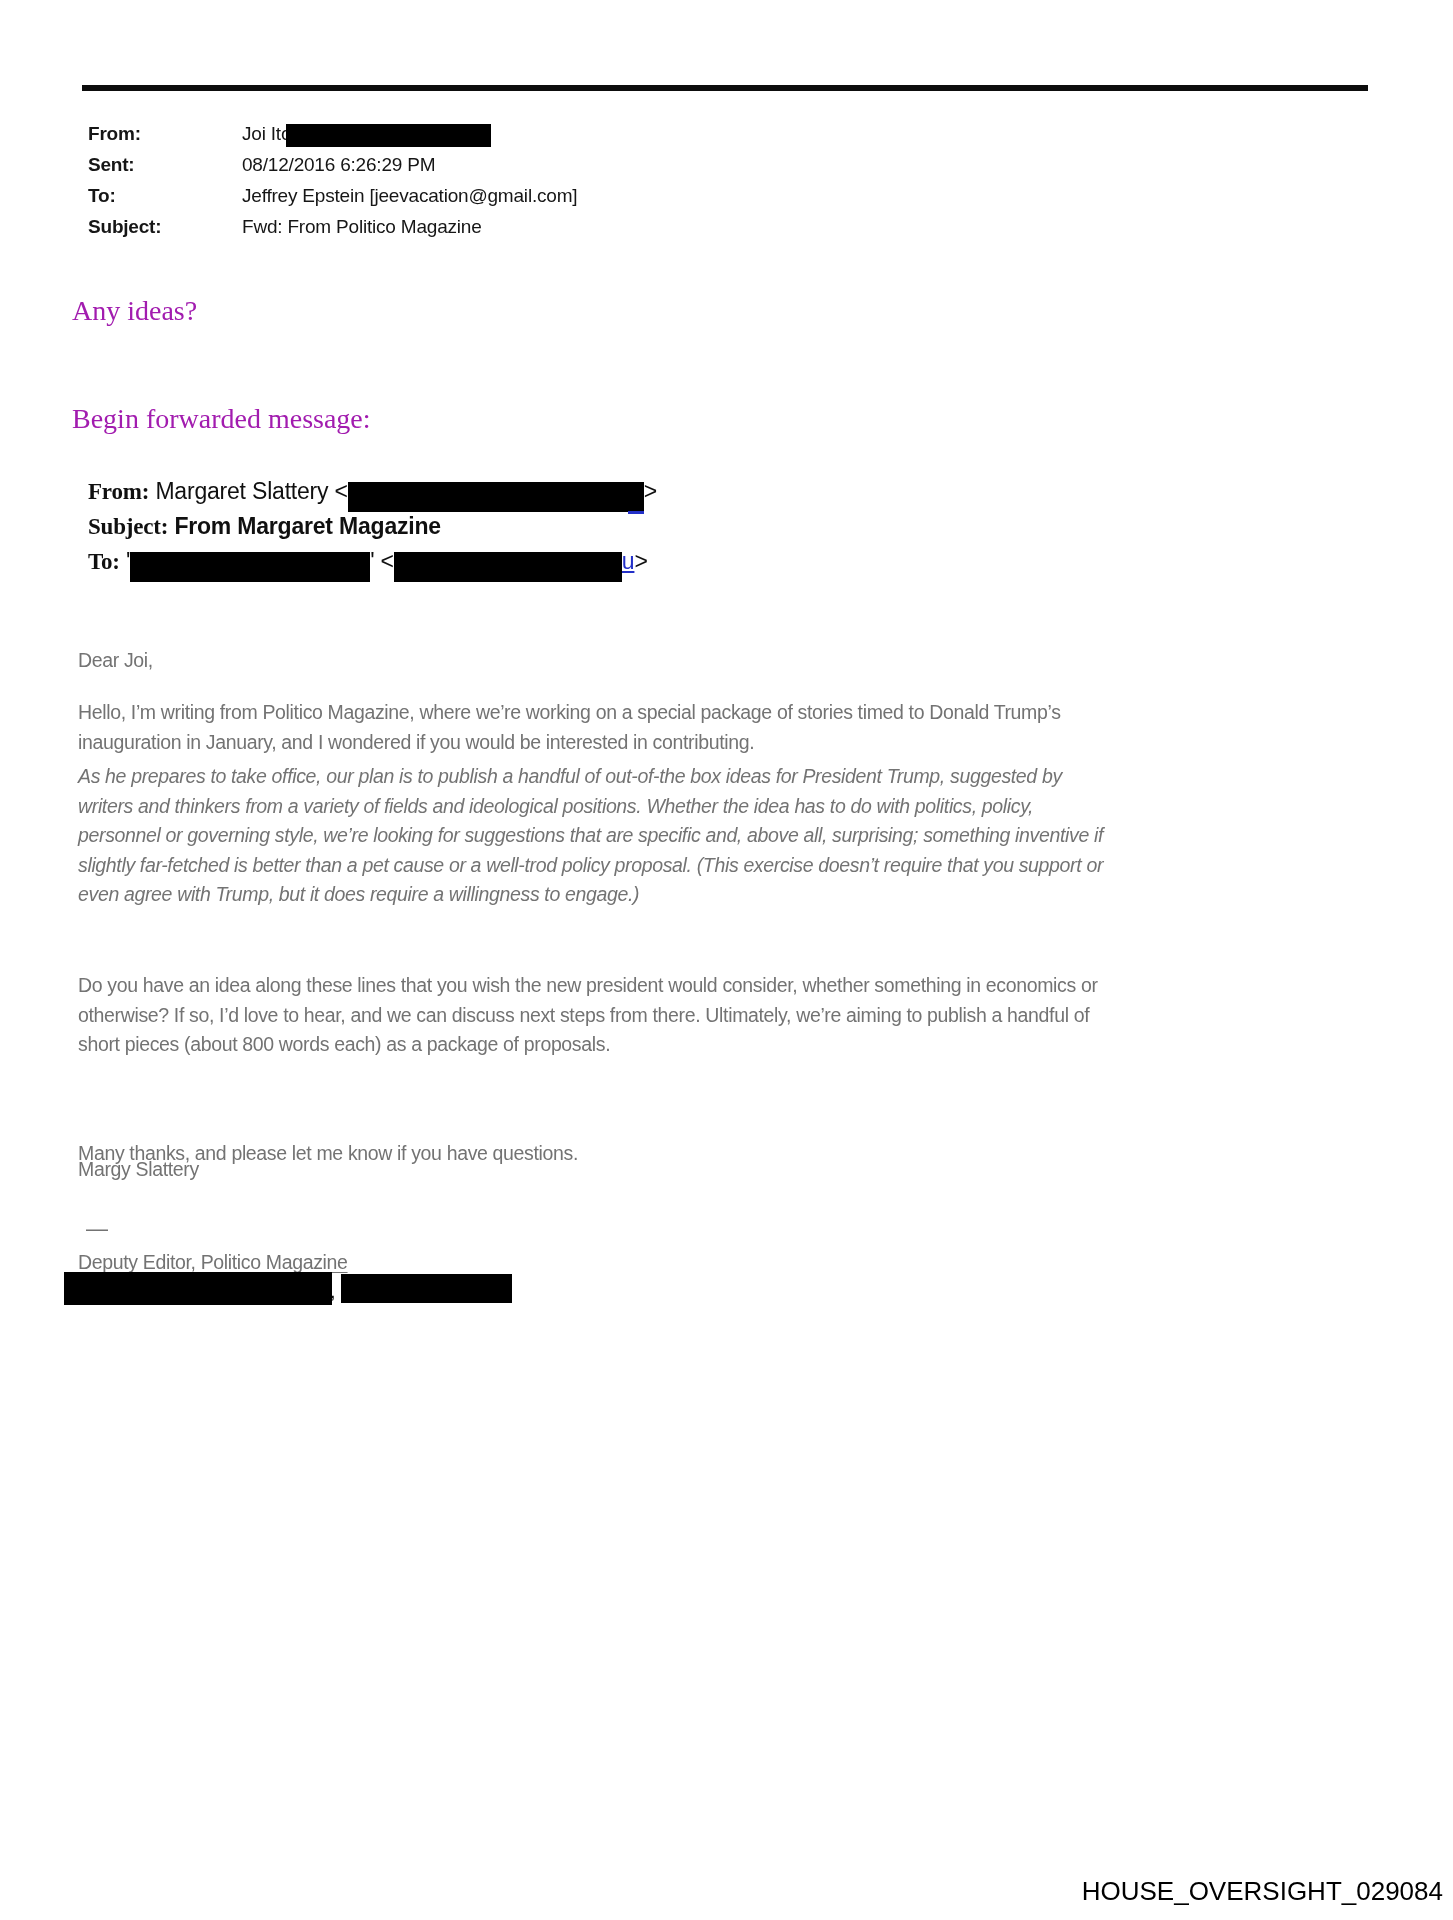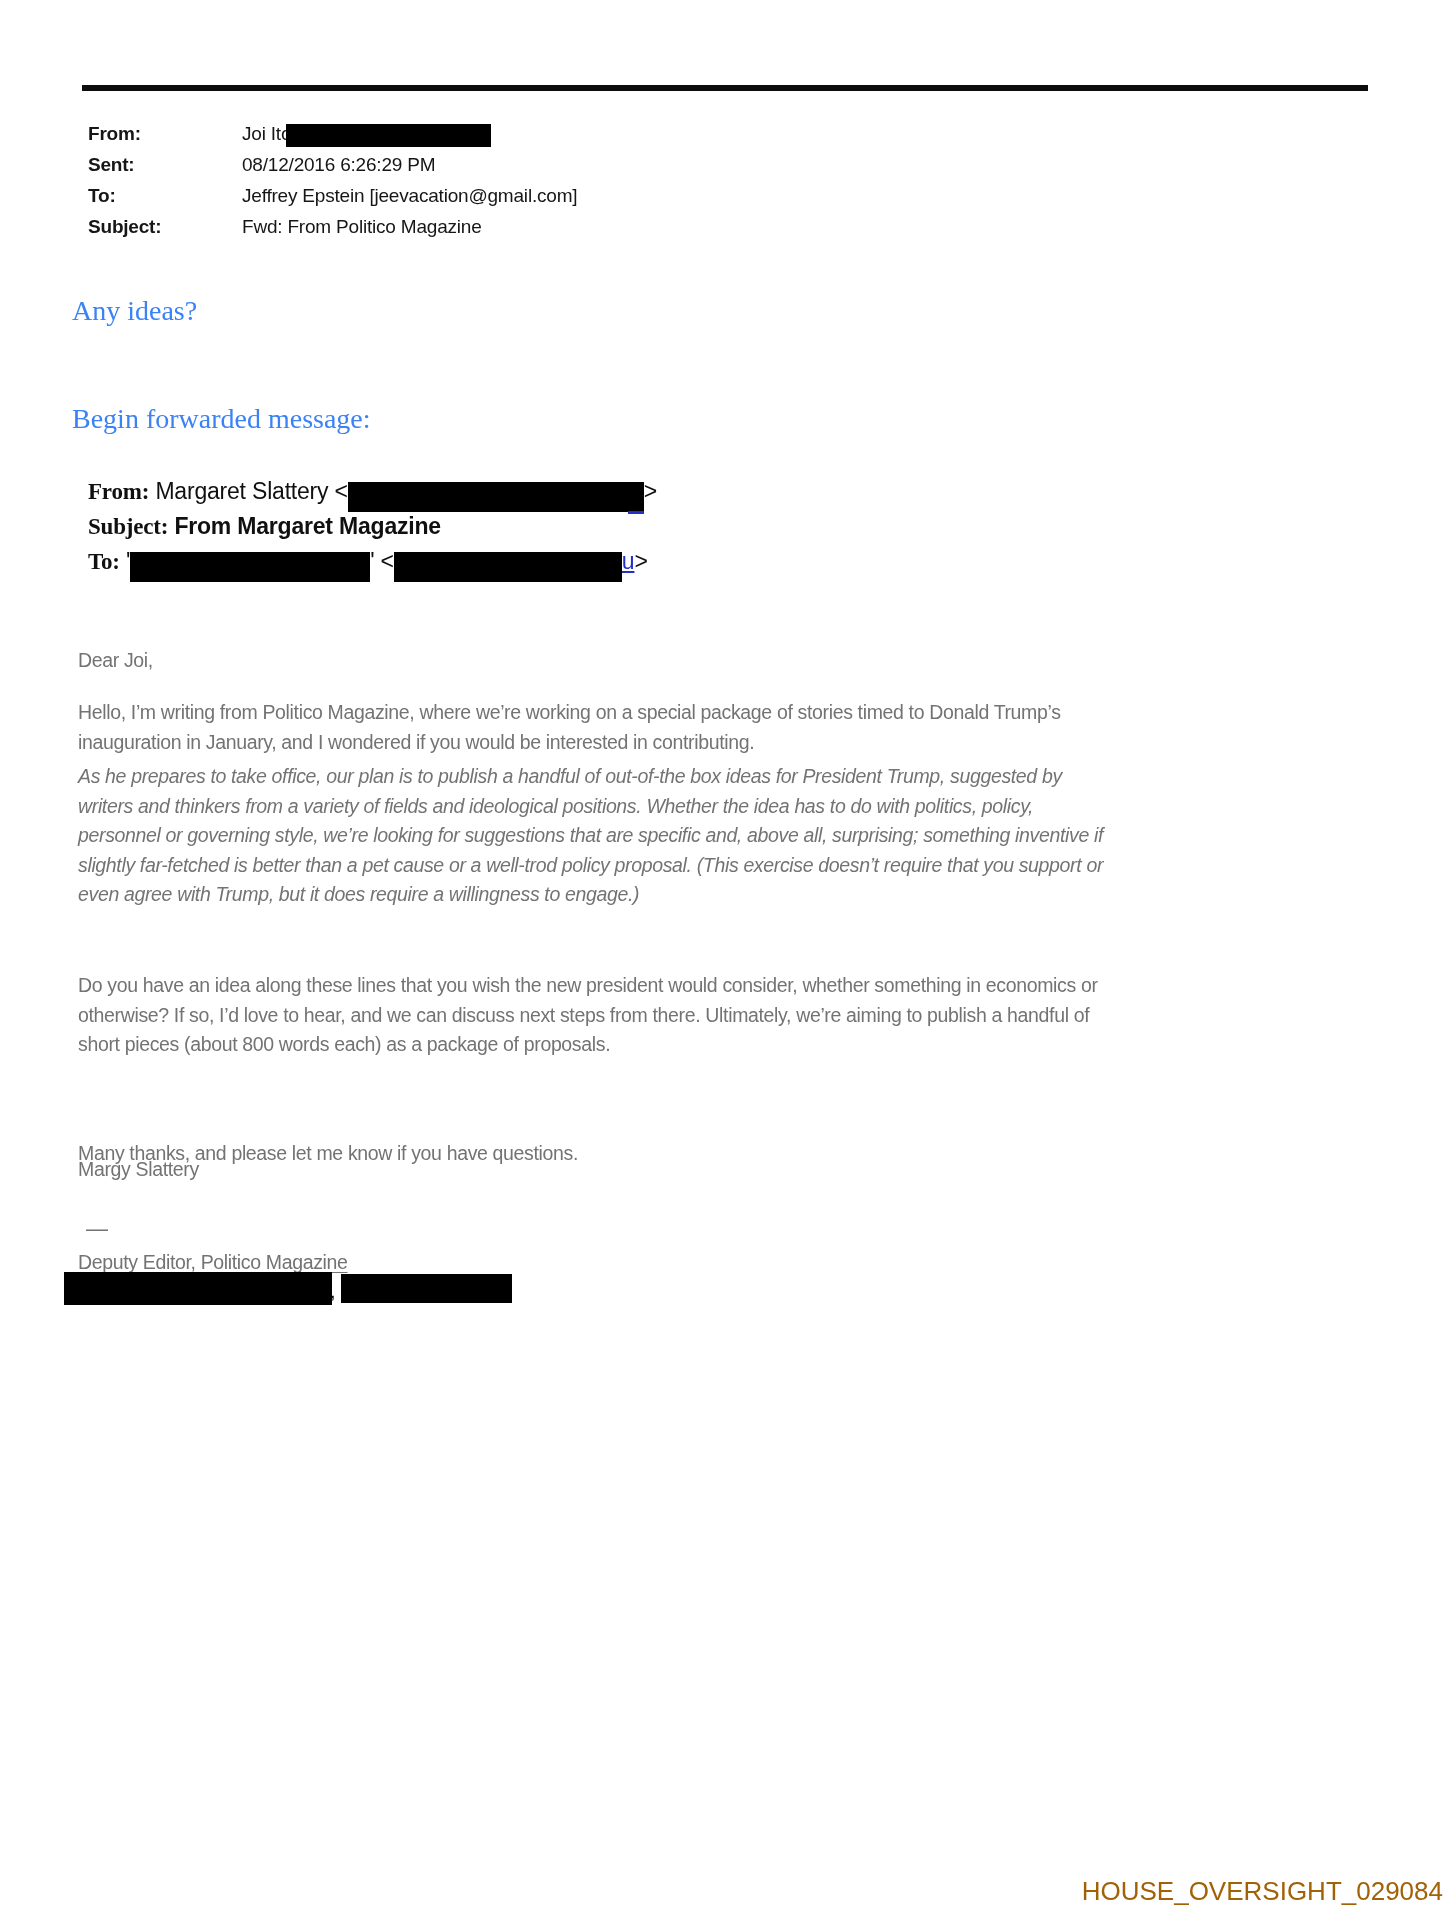--- a/index.html
+++ b/index.html
@@ -19,21 +19,21 @@
 
   
   .hdr { left:88px; top:118px; font-size:19px; line-height:31px; letter-spacing:-0.2px; color:#161616; }
   .hdr-row { display:flex; }
   .hdr-label { width:154px; font-weight:bold; }
   .hdr-value { white-space:nowrap; }
   .redact { background:#000; display:inline-block; }
   .redact-hdr { width:205px; height:23px; vertical-align:text-bottom; margin-left:-5px; margin-bottom:-3px; }
 
   
-  .serifline { font-family:"Liberation Serif", serif; font-size:28px; color:#3b82f6; }
+  .serifline { font-family:"Liberation Serif", serif; font-size:28px; color:#a21caf; }
   .intro { left:72px; top:295px; }
   .fwd-marker { left:72px; top:403px; }
 
   
   .fwdhdr { left:88px; top:474px; font-size:23px; line-height:34px; color:#101010; letter-spacing:-0.2px; }
   .fwd-label { font-family:"Liberation Serif", serif; font-weight:bold; }
   .fwd-val { font-family:"Liberation Sans", sans-serif; }
   .fwd-val-b { font-family:"Liberation Sans", sans-serif; font-weight:bold; }
   .redact-fwd { height:30px; vertical-align:bottom; margin-bottom:-3px; position:relative; }
   .redact-from { width:296px; }
@@ -52,21 +52,21 @@
   .p-margy  { left:78px; top:1155px; }
   .p-dash   { left:86px; top:1214px; font-size:22px; }
   .p-deputy { left:78px; top:1248px; text-decoration:underline; text-underline-offset:3px; }
 
   
   .sig-bar1 { left:64px;  top:1272px; width:268px; height:33px; background:#000; }
   .sig-bar2 { left:341px; top:1274px; width:171px; height:29px; background:#000; }
   .sig-comma { left:330px; top:1280px; font-size:20px; color:#111; }
 
   
-  .bates { right:10px; top:1876px; font-size:26px; letter-spacing:0px; color:#a16207; }
+  .bates { right:10px; top:1876px; font-size:26px; letter-spacing:0px; color:#000000; }
 </style>
 </head>
 <body>
 
 <div class="page">
 
   <div class="abs rule"></div>
 
   <div class="abs hdr">
     <div class="hdr-row">

